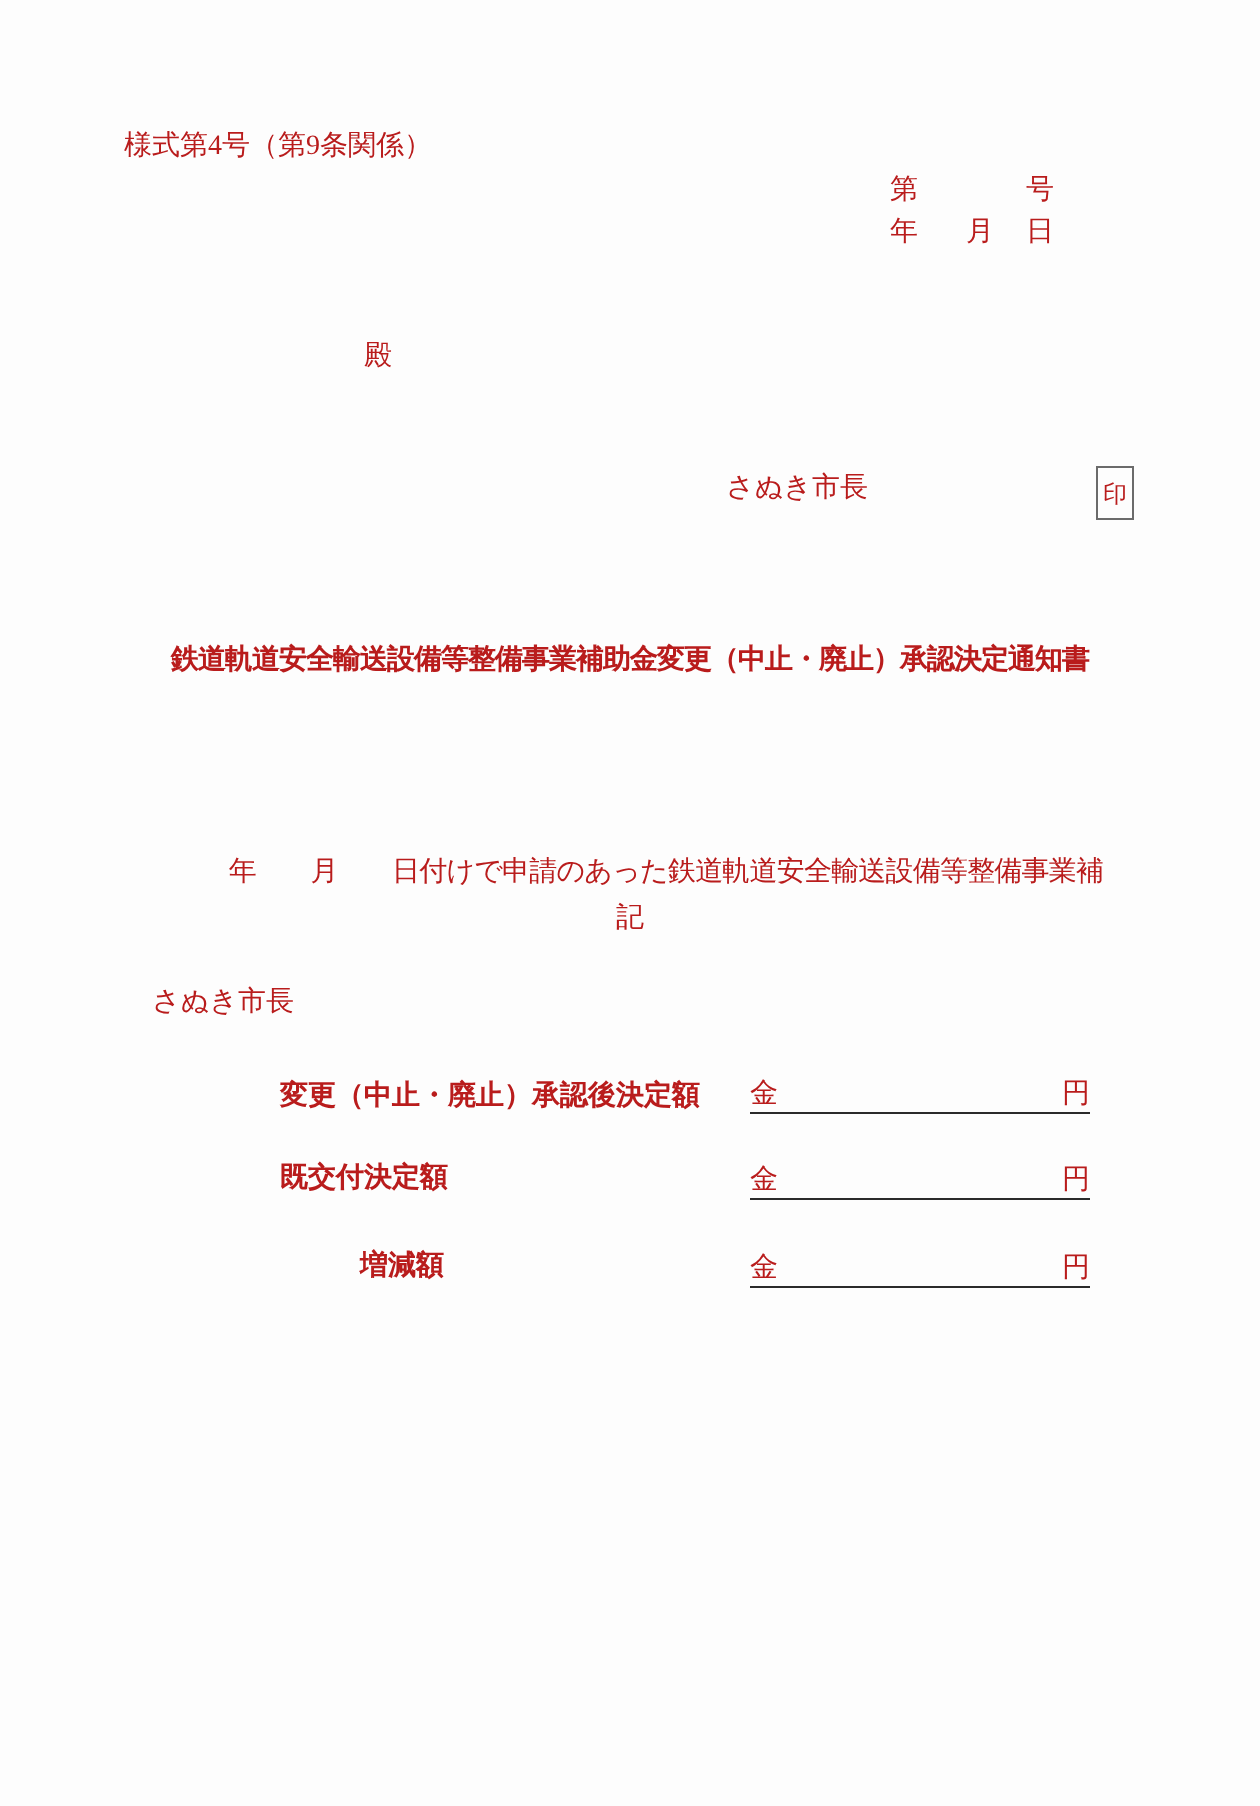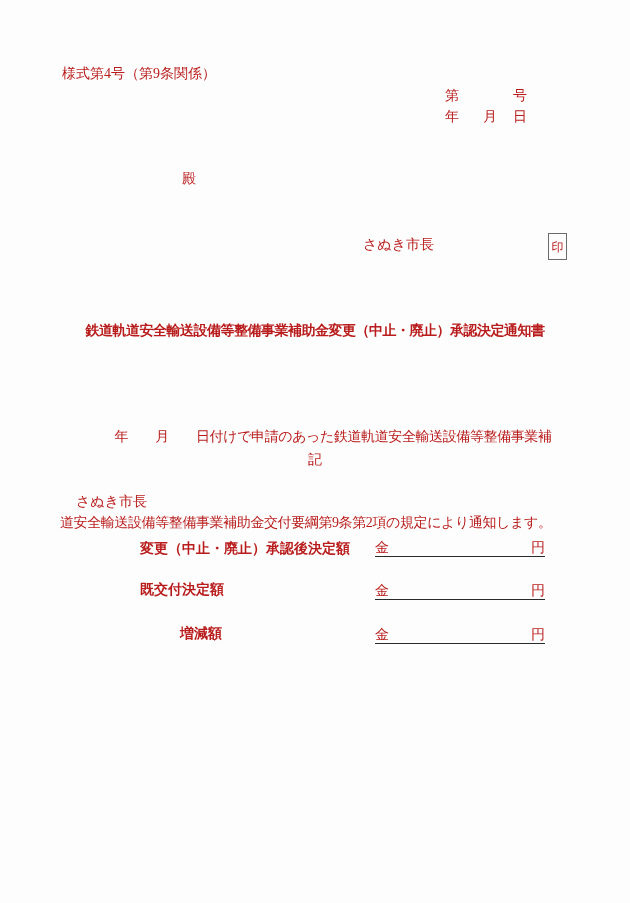--- a/index.html
+++ b/index.html
@@ -79,21 +79,20 @@
   <div class="abs issuer">さぬき市長</div>
 
   <div class="abs seal-box">
     <span>印</span>
   </div>
 
   <div class="abs doc-title">鉄道軌道安全輸送設備等整備事業補助金変更（中止・廃止）承認決定通知書</div>
 
   <div class="abs body-text">
     <div class="line">　　　　年　　月　　日付けで申請のあった鉄道軌道安全輸送設備等整備事業補</div>
-    <div class="line">道安全輸送設備等整備事業補助金交付要綱第9条第2項の規定により通知します。</div>
   </div>
 
   <div class="abs ki">記</div>
 
   <div class="abs section-head">さぬき市長</div>
 
   <div class="abs row-label rl-1">変更（中止・廃止）承認後決定額</div>
   <div class="abs amount am-1">
     <span>金</span>
     <span class="blank"></span>

